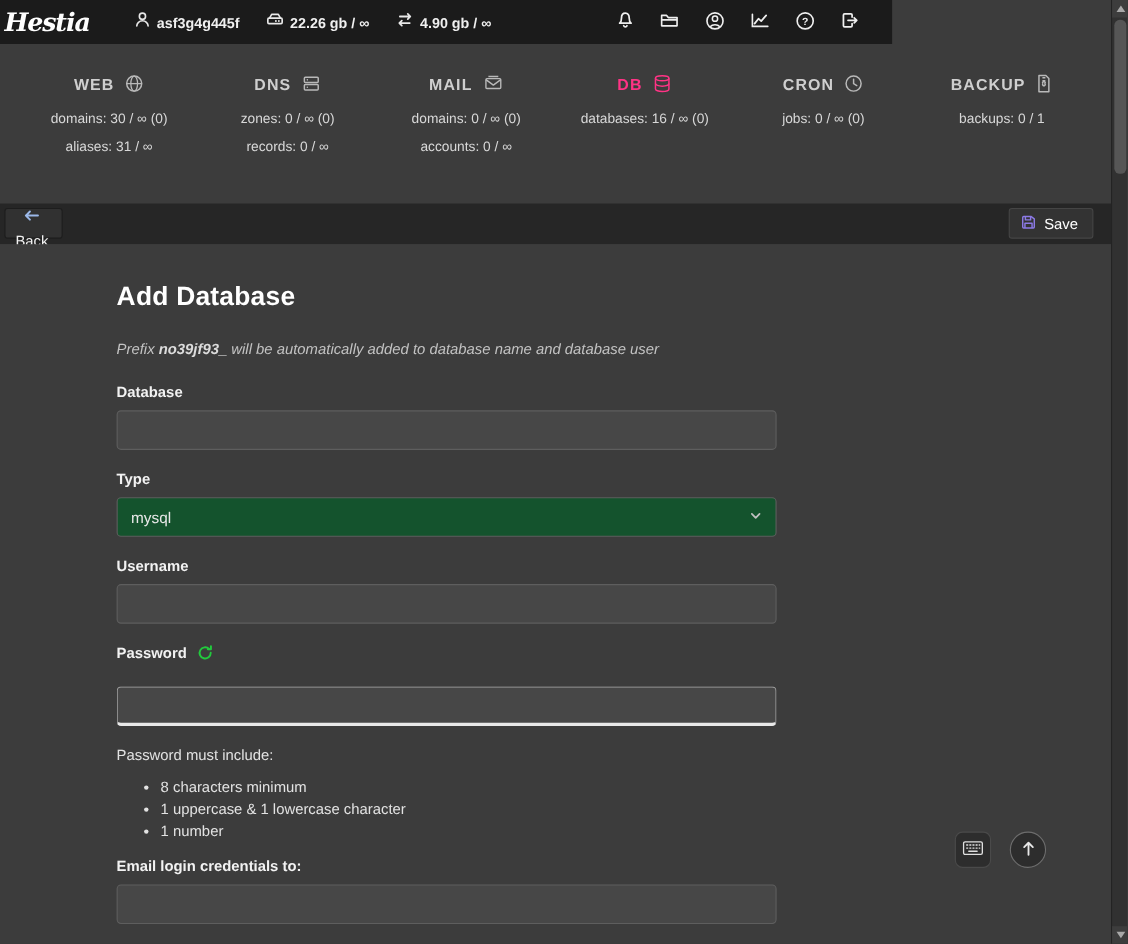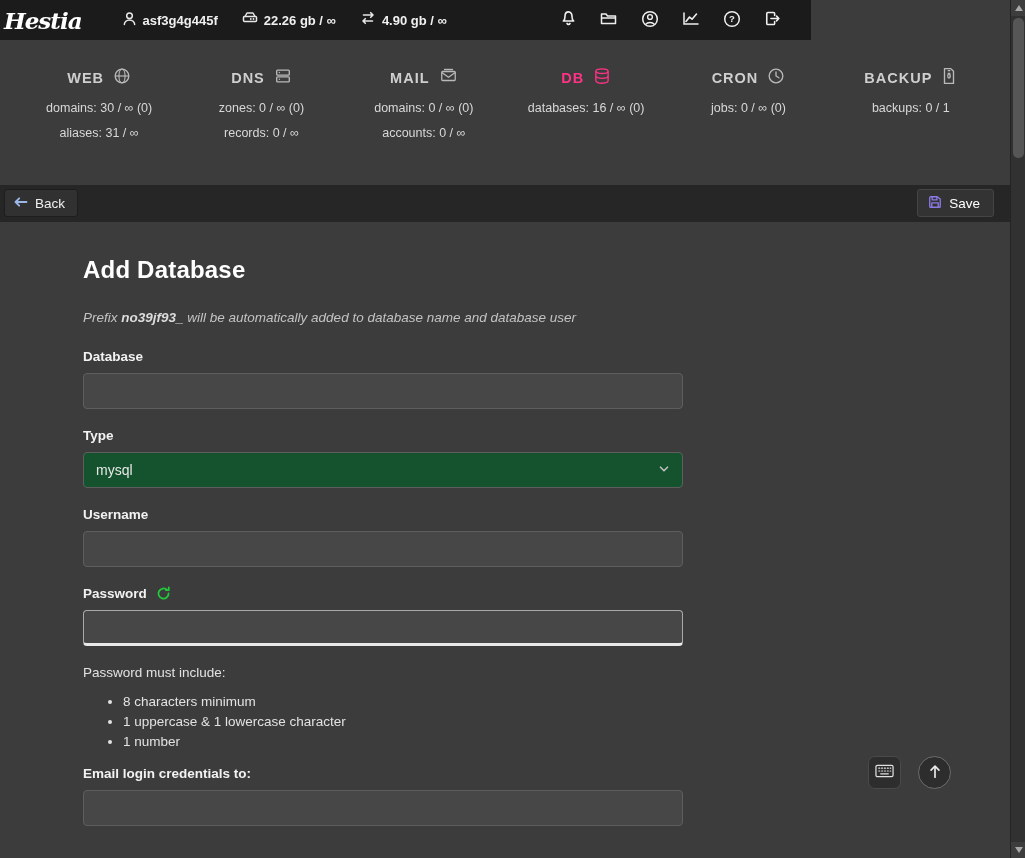--- a/index.html
+++ b/index.html
@@ -44,33 +44,33 @@
 
   
   .toolbar {
     position:absolute; top:185px; left:0; width:1010px; height:37px;
     background:#262626;
   }
   .btn-back {
     position:absolute; left:4px; top:4px; height:28px;
     background:#313131; border:1px solid #1d1d1d; border-radius:3px;
     color:#f0f0f0; font-size:13.5px; font-family:inherit;
-    display:flex; align-items:center; gap:7px; padding:0 12px 0 9px; cursor:pointer;
+    display:flex; align-items:center; gap:7px; padding:0 12px 0 9px; cursor:pointer;flex-direction:column;
   }
   .btn-save {
     position:absolute; right:16px; top:4px; height:28px;
     background:#333333; border:1px solid #454545; border-radius:3px;
     color:#ffffff; font-size:13.5px; font-family:inherit;
     display:flex; align-items:center; gap:7px; padding:0 13px 0 10px; cursor:pointer;
   }
 
   
   .content {
     position:absolute; top:222px; left:0; width:1010px; height:636px;
-    background:#3c3c3c; padding:34px 0 0 83px;
+    background:#3c3c3c; padding:34px 0 0 106px;
   }
   .form { width:600px; }
   .page-title { font-size:24px; font-weight:600; color:#ffffff; margin-bottom:26px; letter-spacing:.2px; }
   .prefix-note { font-size:13.5px; font-style:italic; color:#c3c3c3; margin-bottom:24px; }
   .prefix-note b { color:#dcdcdc; }
   .fld-label { display:block; font-size:13.5px; font-weight:bold; color:#f2f2f2; margin-bottom:9px; }
   .label-row { display:flex; align-items:center; justify-content:space-between; margin-bottom:9px; }
   .label-row .fld-label { margin-bottom:0; }
   .hint { font-size:12px; font-style:italic; font-weight:bold; color:#e2e2e2; }
   .txt-input {
@@ -81,21 +81,21 @@
   .txt-input.focused {
     border:1px solid #a9a9a9; border-bottom:3px solid #e9e9e9; margin-bottom:17px;
   }
   .select {
     width:600px; height:36px; background:#14532d; border:1px solid #5e5e5e;
     border-radius:4px; margin-bottom:19px; color:#e8e8e8; font-size:14px;
     padding:0 12px; display:flex; align-items:center; justify-content:space-between;
     cursor:pointer;
     gap:48px;
   }
-  .pw-row { display:flex; align-items:flex-start; gap:9px; margin-bottom:9px; }
+  .pw-row { display:flex; align-items:flex-start; gap:9px; margin-bottom:23px; }
   .pw-row .fld-label { margin-bottom:0; }
   .req-title { font-size:13.5px; color:#e2e2e2; margin:2px 0 12px 0; }
   .req-list { list-style:disc; margin:0 0 14px 40px; }
   .req-list li { font-size:13.5px; color:#e2e2e2; line-height:20px; }
   .email-label { margin-top:6px; }
 
   
   .fab-keyboard {
     position:absolute; top:756px; right:124px; width:33px; height:33px;
     background:#2d2d2d; border:1px solid #4a4a4a; border-radius:7px;

